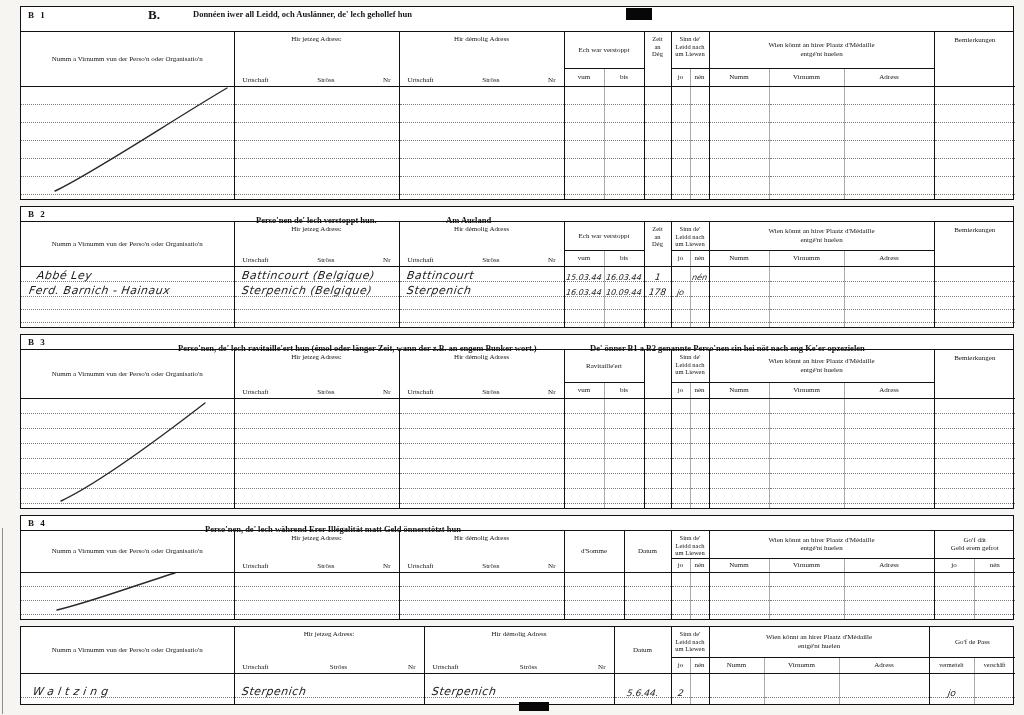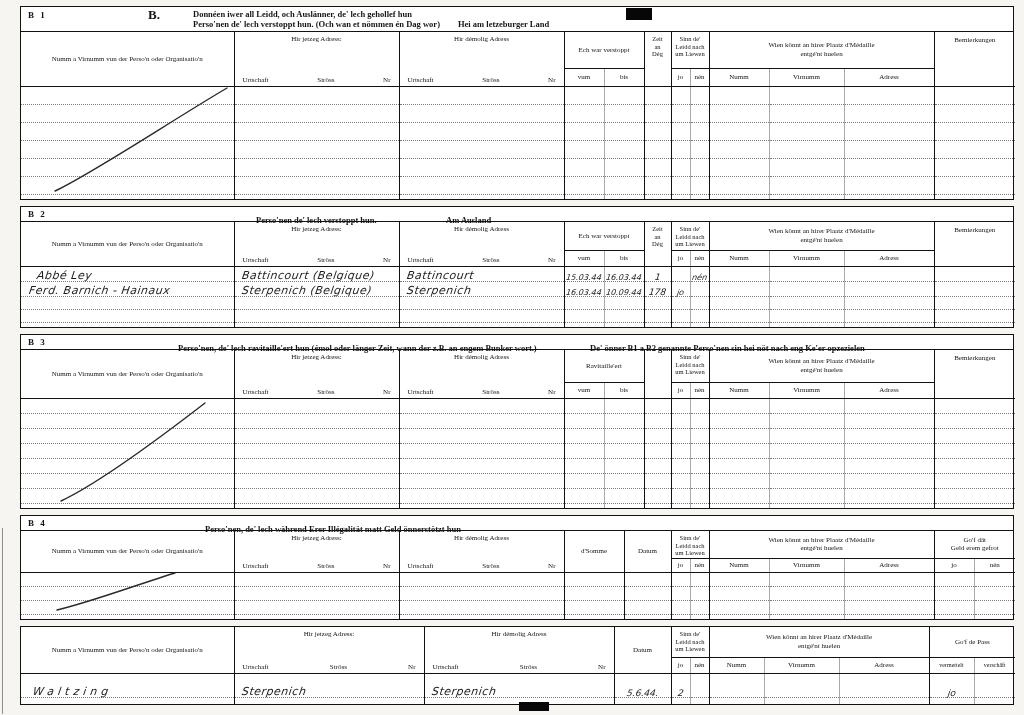--- a/index.html
+++ b/index.html
@@ -65,21 +65,20 @@
 <body>
 
 <div class="sheet">
 
   <section class="sec">
     <div class="trow h24">
       <span class="sec-id">B 1</span>
       <span class="big-letter">B.</span>
       <div class="title-lines">
         <div>Donnéen iwer all Leidd, och Auslänner, de' lech gehollef hun</div>
-        <div><span>Perso'nen de' lech verstoppt hun. (Och wan et nömmen én Dag wor)</span><span class="tright">Hei am letzeburger Land</span></div>
       </div>
       <div class="redact" style="left:605px;top:1px;width:26px;height:12px;"></div>
     </div>
     <table>
       <colgroup>
         <col style="width:213px">
           <col style="width:165px">
           <col style="width:165px">
           <col style="width:40px">
           <col style="width:40px">

